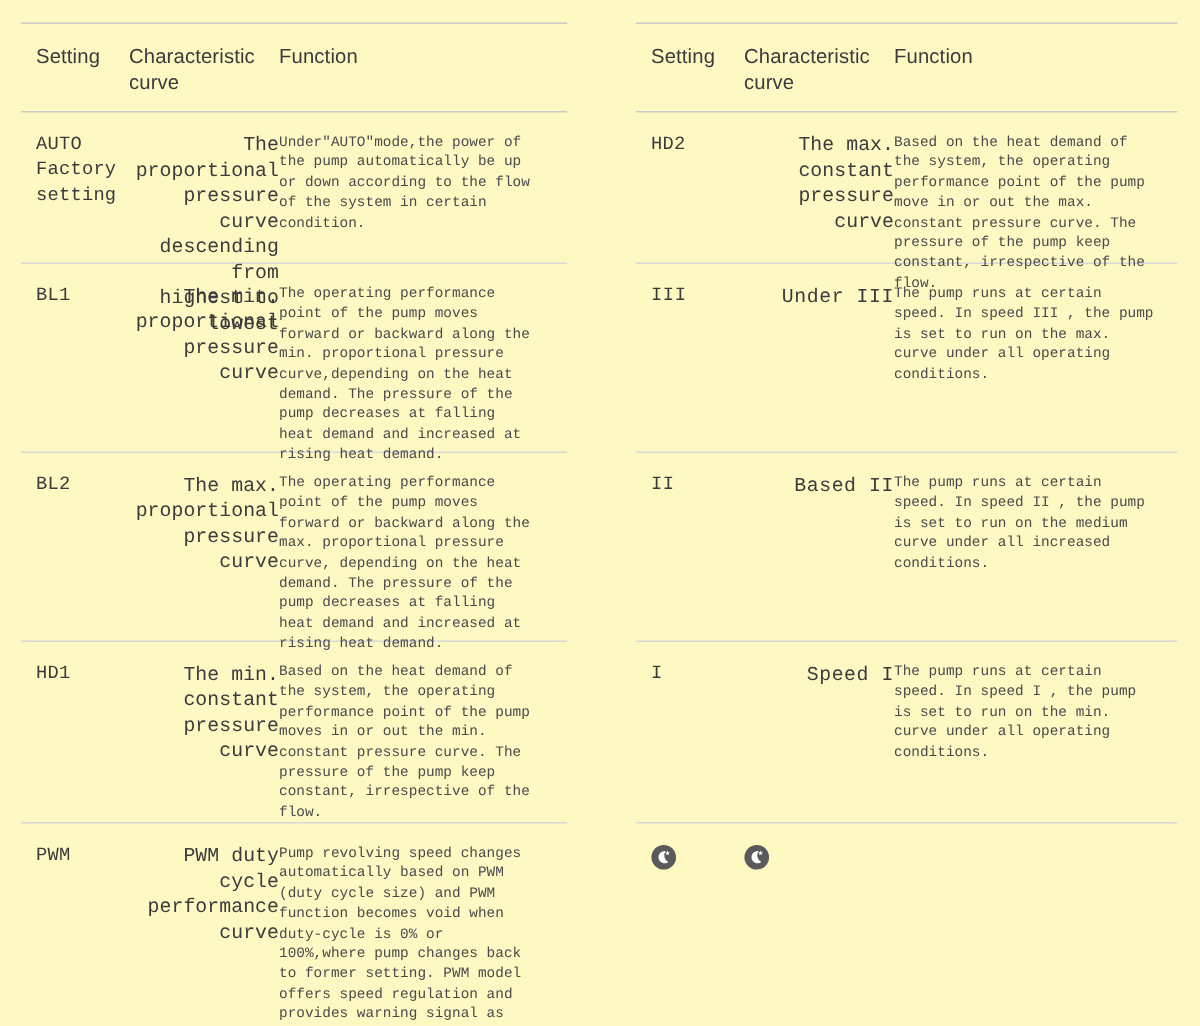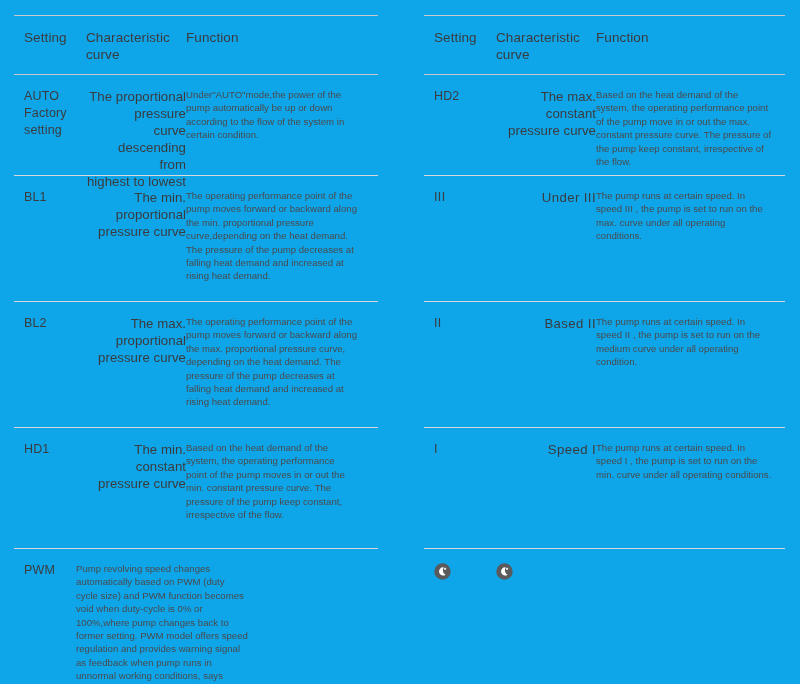--- a/index.html
+++ b/index.html
@@ -13,21 +13,21 @@
     height: 684px;
     overflow: hidden;
     font-family: "Liberation Sans", sans-serif;
     color: #3d3d3f;
     -webkit-font-smoothing: antialiased;
   }
   .page {
     position: relative;
     width: 800px;
     height: 684px;
-    background: #0ea5e9;
+    background: #fef9c3;
   }
 
   
   .tbl {
     position: absolute;
     top: 15px;
   }
   .tbl.left  { left: 14px;  width: 364px; }
   .tbl.right { left: 424px; width: 361px; }
 
@@ -43,20 +43,21 @@
 
   .row {
     display: flex;
     box-sizing: border-box;
   }
   .row.header {
     padding: 13px 0 11px 0;
   }
   .row.body {
     padding: 13px 0 0 0;
+    font-family: Liberation Mono, monospace;
   }
 
   
   .left  .c-set  { width: 62px;  flex: 0 0 62px; }
   .left  .c-crv  { width: 110px; flex: 0 0 110px; }
   .left  .c-fun  { width: 178px; flex: 0 0 178px; padding-right: 6px; box-sizing: border-box; }
 
   
   .right .c-set  { width: 62px;  flex: 0 0 62px; }
   .right .c-crv  { width: 110px; flex: 0 0 110px; }
@@ -163,20 +164,23 @@
       <div class="c-set setting">HD1</div>
       <div class="c-crv curve">The min.
 constant
 pressure curve</div>
       <div class="c-fun func">Based on the heat demand of the system, the operating performance point of the pump moves in or out the min. constant pressure curve. The pressure of the pump keep constant, irrespective of the flow.</div>
     </div>
     <div class="rule"></div>
 
     <div class="row body" style="height:135px">
       <div class="c-set setting">PWM</div>
+      <div class="c-crv curve">PWM duty cycle
+performance
+curve</div>
       <div class="c-fun func">Pump revolving speed changes automatically based on PWM (duty cycle size) and PWM function becomes void when duty-cycle is 0% or 100%,where pump changes back to former setting. PWM model offers speed regulation and provides warning signal as feedback when pump runs in unnormal working conditions, says blocked or running under low volts.</div>
     </div>
 
   </div>
 
   <div class="tbl right">
 
     <div class="rule head"></div>
 
     <div class="row header">
@@ -200,21 +204,21 @@
     <div class="row body" style="height:125px">
       <div class="c-set setting roman">III</div>
       <div class="c-crv curve roman">Under III</div>
       <div class="c-fun func">The pump runs at certain speed. In speed  III , the pump is set to run on the max. curve under all operating conditions.</div>
     </div>
     <div class="rule"></div>
 
     <div class="row body" style="height:125px">
       <div class="c-set setting roman">II</div>
       <div class="c-crv curve roman">Based  II</div>
-      <div class="c-fun func">The pump runs at certain speed. In speed  II , the pump is set to run on the medium curve under all operating condition.</div>
+      <div class="c-fun func">The pump runs at certain speed. In speed  II , the pump is set to run on the medium curve under all increased conditions.</div>
     </div>
     <div class="rule"></div>
 
     <div class="row body" style="height:120px">
       <div class="c-set setting roman">I</div>
       <div class="c-crv curve roman">Speed I</div>
       <div class="c-fun func">The pump runs at certain speed. In speed  I , the pump is set to run on the min. curve under all operating conditions.</div>
     </div>
     <div class="rule"></div>
 

